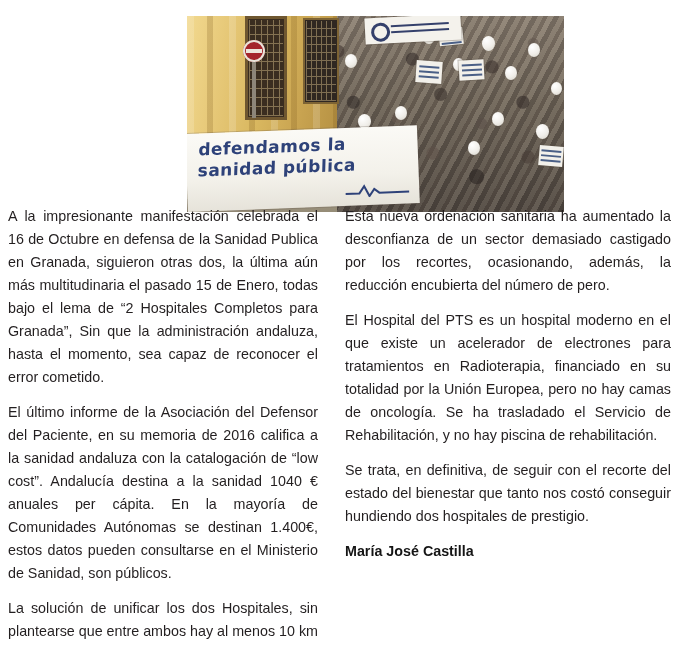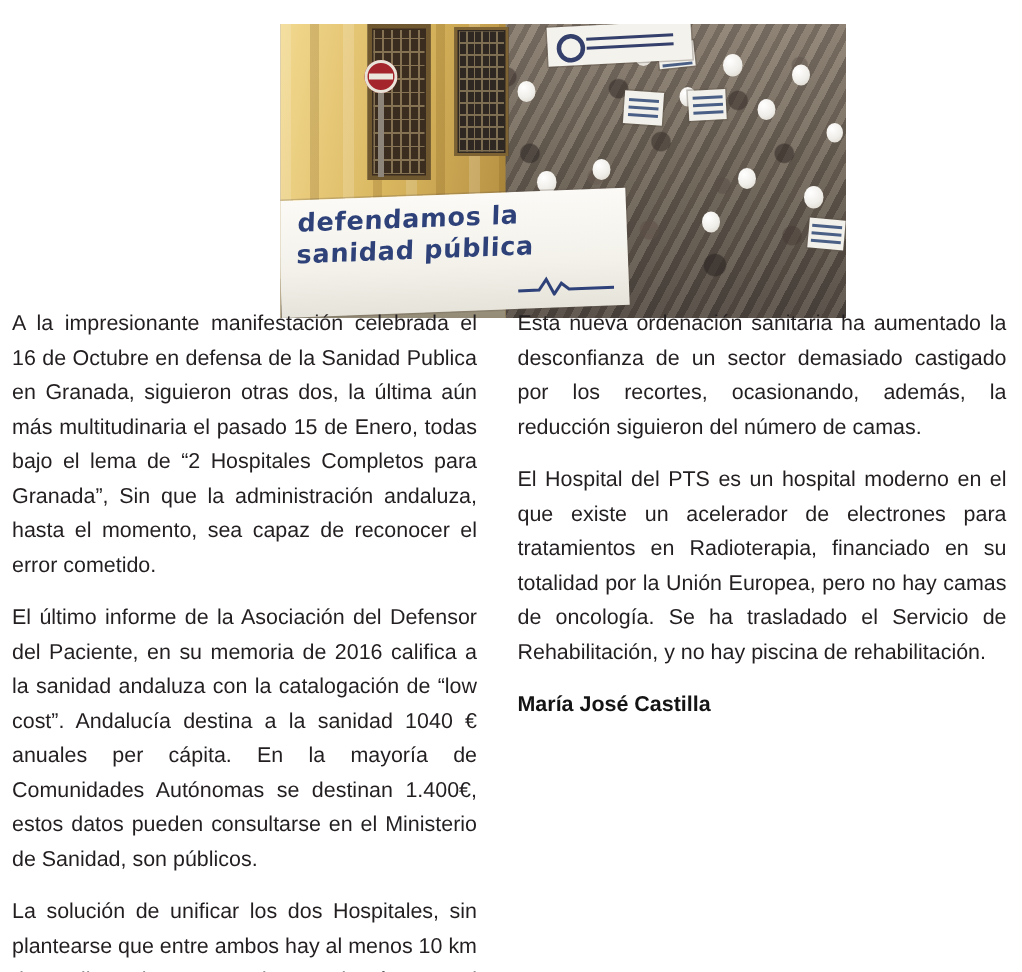--- a/index.html
+++ b/index.html
@@ -324,19 +324,20 @@
 
   <div class="columns">
 
     <div class="col col-left">
       <p class="para">A la impresionante manifestación celebrada el 16 de Octubre en defensa de la Sanidad Publica en Granada, siguieron otras dos, la última aún más multitudinaria el pasado 15 de Enero, todas bajo el lema de “2 Hospitales Completos para Granada”, Sin que la administración andaluza, hasta el momento, sea capaz de reconocer el error cometido.</p>
       <p class="para">El último informe de la Asociación del Defensor del Paciente, en su memoria de 2016 califica a la sanidad andaluza con la catalogación de “low cost”. Andalucía destina a la sanidad 1040 € anuales per cápita. En la mayoría de Comunidades Autónomas se destinan 1.400€, estos datos pueden consultarse en el Ministerio de Sanidad, son públicos.</p>
       <p class="para last-left">La solución de unificar los dos Hospitales, sin plantearse que entre ambos hay al menos 10 km de distancia, estando, además, mal comunicados, nace de la falta de presupuesto y ha provocado,</p>
     </div>
 
     <div class="col col-right">
-      <p class="para">Esta nueva ordenación sanitaria ha aumentado la desconfianza de un sector demasiado castigado por los recortes, ocasionando, además, la reducción siguieron del número de camas.</p>
+      <p class="para">Esta nueva ordenación sanitaria ha aumentado la desconfianza de un sector demasiado castigado por los recortes, ocasionando, además, la reducción encubierta del número de pero.</p>
       <p class="para">El Hospital del PTS es un hospital moderno en el que existe un acelerador de electrones para tratamientos en Radioterapia, financiado en su totalidad por la Unión Europea, pero no hay camas de oncología. Se ha trasladado el Servicio de Rehabilitación, y no hay piscina de rehabilitación.</p>
+      <p class="para">Se trata, en definitiva, de seguir con el recorte del estado del bienestar que tanto nos costó conseguir hundiendo dos hospitales de prestigio.</p>
       <p class="signature">María José Castilla</p>
     </div>
 
   </div>
 </div>
 
 </body></html>

